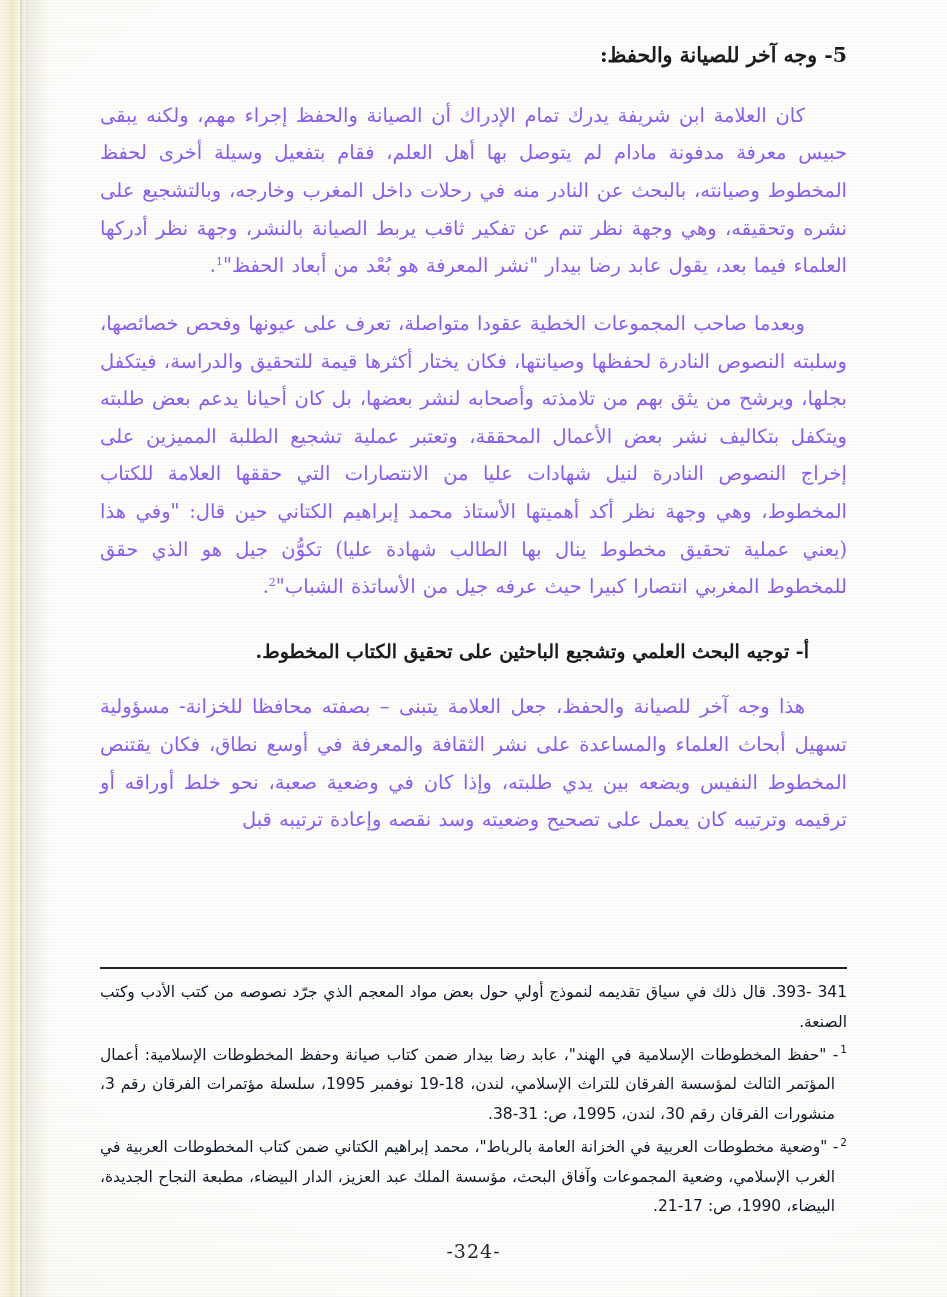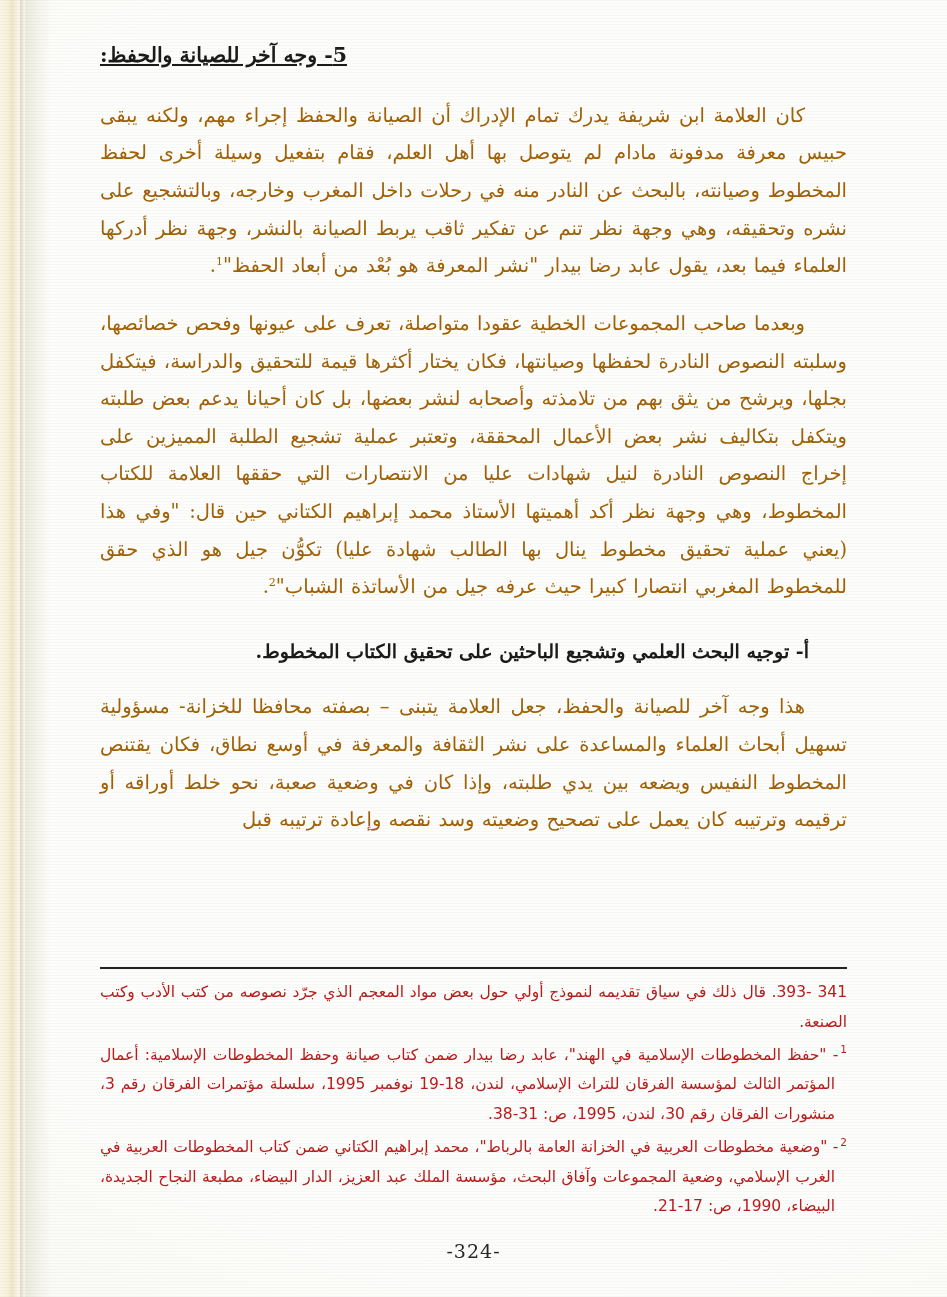--- a/index.html
+++ b/index.html
@@ -50,46 +50,45 @@
     left: 100px;
     right: 100px;
     top: 40px;
     bottom: 0;
   }
 
   
   .heading {
     font-size: 20.5px;
     font-weight: 700;
-    text-align: left;
+    text-align: right;
     margin: 0 0 26px 0;
     padding-right: 0;
     letter-spacing: 0;
     line-height: 1.5;
-    text-decoration: underline;
   }
 
   .subheading {
     font-size: 19px;
     font-weight: 700;
     text-align: right;
     margin: 30px 0 22px 0;
     padding-right: 38px;
     line-height: 1.6;
   }
 
   p.body {
     font-size: 19.5px;
     line-height: 1.93;
     text-align: justify;
     text-align-last: right;
     margin: 8px 0 20px 0;
     text-indent: 42px;
     word-spacing: 1px;
-    color: #a16207;
+    color: #8b5cf6;
   }
   p.body.last { margin-bottom: 0; }
   p.body sup {
     font-size: 11px;
     vertical-align: super;
     line-height: 0;
   }
 
   
   .fn-rule {
@@ -101,21 +100,21 @@
     border-top: 2px solid #242424;
   }
   .footnotes {
     position: absolute;
     left: 0;
     right: 0;
     top: 938px;
     font-family: "DejaVu Sans", "Liberation Sans", sans-serif;
     font-size: 15.5px;
     line-height: 1.92;
-    color: #b91c1c;
+    color: #0f172a;
   }
   .fn {
     text-align: justify;
     text-align-last: right;
     margin: 0 0 3px 0;
     padding-right: 12px;
     text-indent: -12px;
   }
   .fn .marker {
     font-size: 10.5px;

